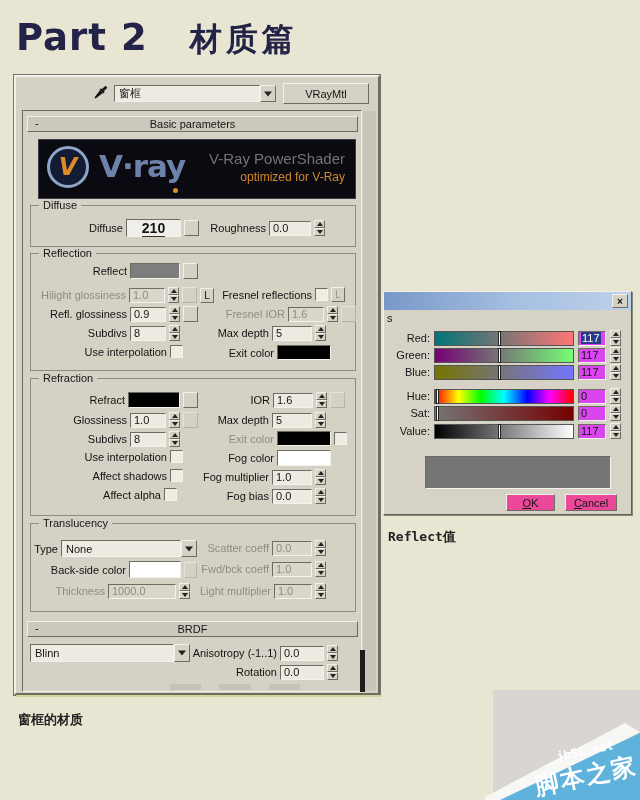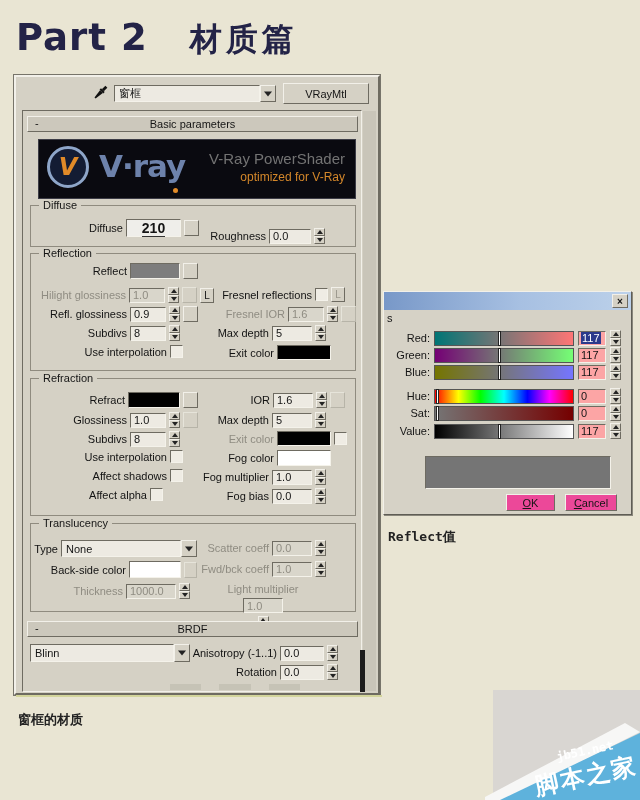--- a/index.html
+++ b/index.html
@@ -68,21 +68,21 @@
         border:1px solid;border-color:#f2f0e9 #5f5d55 #5f5d55 #f2f0e9;box-shadow:1px 1px 0 #8a877c;box-sizing:border-box;}
   .dlgtitle{position:absolute;left:0;top:0;width:100%;height:18px;
         background:linear-gradient(90deg,#7898c8,#a7c0e2 55%,#bcd1ea);}
   .xbtn{position:absolute;right:3px;top:2px;width:16px;height:14px;background:#d5d1c5;
         border:1px solid;border-color:#f2f0e9 #6e6b61 #6e6b61 #f2f0e9;box-sizing:border-box;
         font-size:10px;font-weight:bold;display:flex;align-items:center;justify-content:center;color:#111;}
   .crow{position:absolute;display:flex;align-items:center;gap:4px;left:3px;width:234px;}
   .crow .clbl{flex:1;text-align:right;font-size:11px;}
   .bar{position:relative;width:140px;height:15px;border:1px solid #555;box-sizing:border-box;}
   .mark{position:absolute;top:-1px;width:3px;height:15px;background:#fff;border:1px solid #222;box-sizing:border-box;}
-  .cval{width:28px;height:15px;box-sizing:border-box;background:#fca5a5;border:1px solid;
+  .cval{width:28px;height:15px;box-sizing:border-box;background:#d946ef;border:1px solid;
         border-color:#6e6b61 #f4f2ea #f4f2ea #6e6b61;font-size:11px;display:flex;align-items:center;padding:0 2px;}
   .cval .sel{background:#2b3a8c;color:#fff;padding:0 1px;}
   .bar.red{background:linear-gradient(90deg,#007575,#ff7575);}
   .bar.green{background:linear-gradient(90deg,#750075,#75ff75);}
   .bar.blue{background:linear-gradient(90deg,#757500,#7575ff);}
   .bar.hue{background:linear-gradient(90deg,#f00,#ff0 17%,#0f0 33%,#0ff 50%,#00f 67%,#f0f 83%,#f00);}
   .bar.sat{background:linear-gradient(90deg,#757575,#750000);}
   .bar.val{background:linear-gradient(90deg,#000,#fff);}
   .preview{position:absolute;left:41px;top:164px;width:186px;height:33px;background:#757575;
         border:1px solid;border-color:#6e6b61 #f4f2ea #f4f2ea #6e6b61;box-sizing:border-box;}
@@ -147,21 +147,21 @@
   <div class="grp" style="left:30px;top:205px;width:326px;height:42px;">
     <span class="legend">Diffuse</span>
   </div>
   <div class="row" style="left:30px;top:219px;width:169px;">
     <span class="lbl">Diffuse</span>
     <span class="swatch" style="width:55px;height:18px;background:#efeeea;display:flex;align-items:center;justify-content:center;">
       <b style="font-size:14px;border-bottom:1px solid #333;">210</b>
     </span>
     <span class="sbtn"></span>
   </div>
-  <div class="row" style="left:210px;top:220px;width:115px;margin-top:8px;">
+  <div class="row" style="left:210px;top:220px;width:115px;">
     <span class="lbl">Roughness</span>
     <span class="sbx" style="width:42px;">0.0</span>
     <span class="spin">
         <i class="sp up"></i>
         <i class="sp dn"></i>
       </span>
   </div>
 
   <div class="grp" style="left:30px;top:253px;width:326px;height:118px;">
     <span class="legend">Reflection</span>
@@ -289,21 +289,21 @@
     <span class="cbx"></span>
   </div>
   <div class="row" style="left:200px;top:469px;width:126px;">
     <span class="lbl">Fog multiplier</span>
     <span class="sbx" style="width:40px;">1.0</span>
     <span class="spin">
         <i class="sp up"></i>
         <i class="sp dn"></i>
       </span>
   </div>
-  <div class="row" style="left:30px;top:488px;width:133px;">
+  <div class="row" style="left:24px;top:488px;width:153px;">
     <span class="lbl">Affect alpha</span>
     <span class="cbx"></span>
   </div>
   <div class="row" style="left:200px;top:488px;width:126px;">
     <span class="lbl">Fog bias</span>
     <span class="sbx" style="width:40px;">0.0</span>
     <span class="spin">
         <i class="sp up"></i>
         <i class="sp dn"></i>
       </span>
@@ -335,27 +335,27 @@
   <div class="row" style="left:200px;top:561px;width:126px;">
     <span class="glbl">Fwd/bck coeff</span>
     <span class="sbx g" style="width:40px;">1.0</span>
     <span class="spin">
         <i class="sp up"></i>
         <i class="sp dn"></i>
       </span>
   </div>
   <div class="row" style="left:30px;top:583px;width:160px;">
     <span class="glbl">Thickness</span>
-    <span class="sbx g" style="width:50px;">1000.0</span>
-    <span class="spin">
-        <i class="sp up"></i>
-        <i class="sp dn"></i>
-      </span>
-  </div>
-  <div class="row" style="left:200px;top:583px;width:126px;flex-direction:column;">
+    <span class="sbx g" style="width:68px;">1000.0</span>
+    <span class="spin">
+        <i class="sp up"></i>
+        <i class="sp dn"></i>
+      </span>
+  </div>
+  <div class="row" style="left:200px;top:583px;width:126px;">
     <span class="glbl">Light multiplier</span>
     <span class="sbx g" style="width:40px;">1.0</span>
     <span class="spin">
         <i class="sp up"></i>
         <i class="sp dn"></i>
       </span>
   </div>
 
   <div class="rollhdr" style="left:27px;top:621px;width:331px;">
     <span class="minus">-</span>

